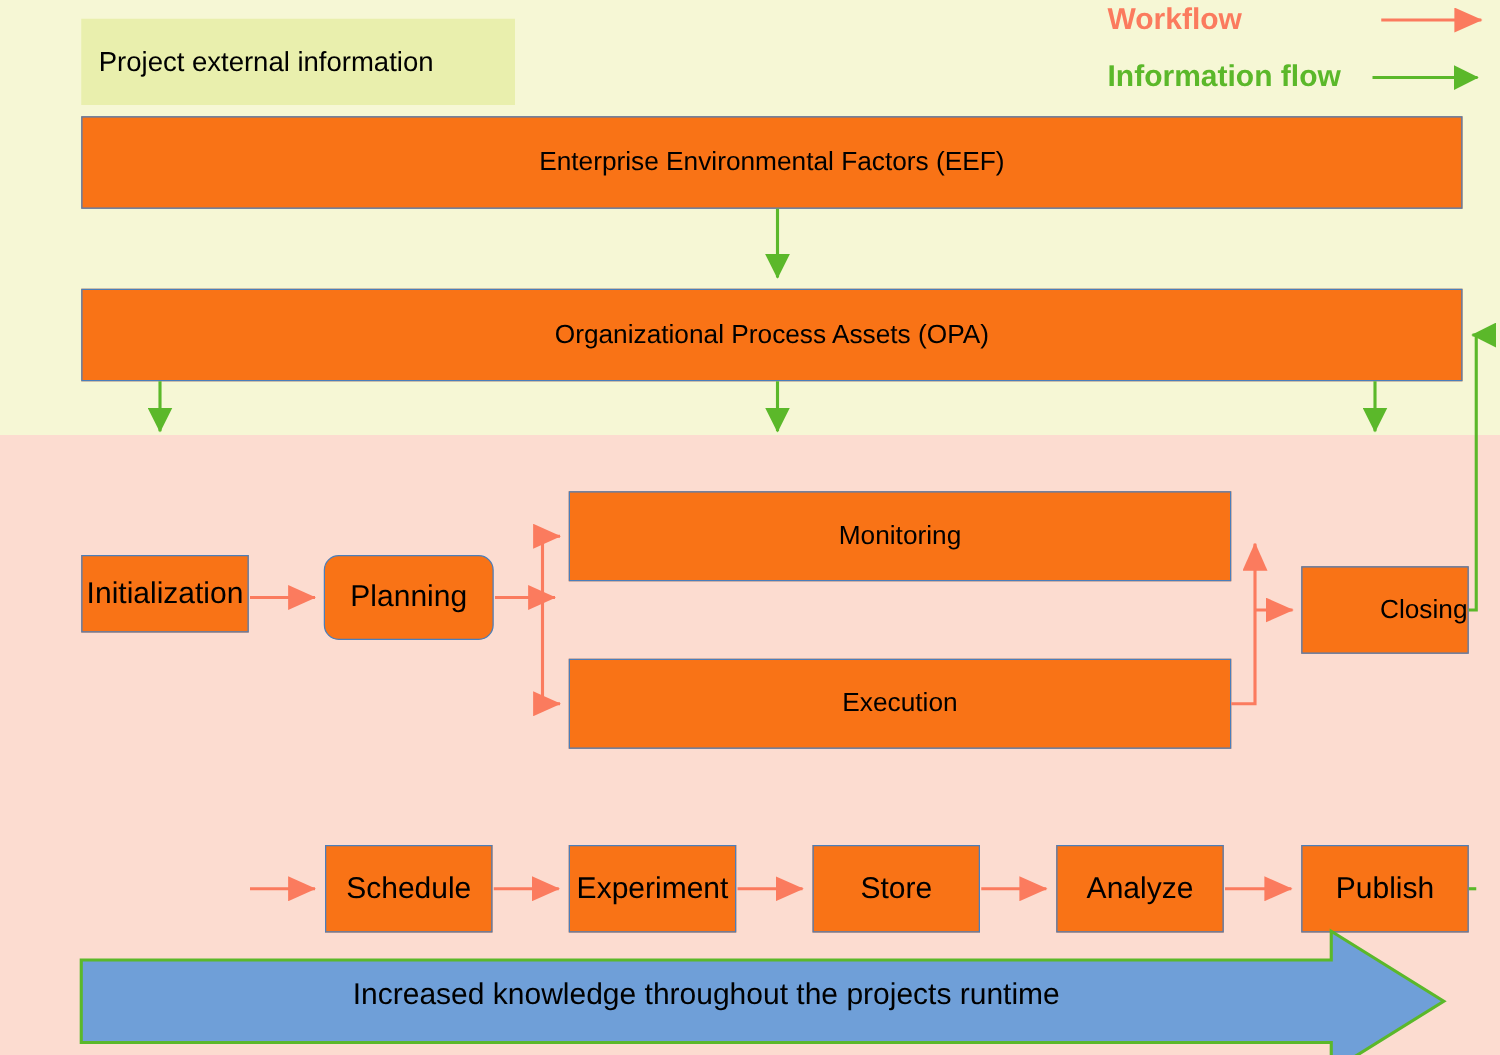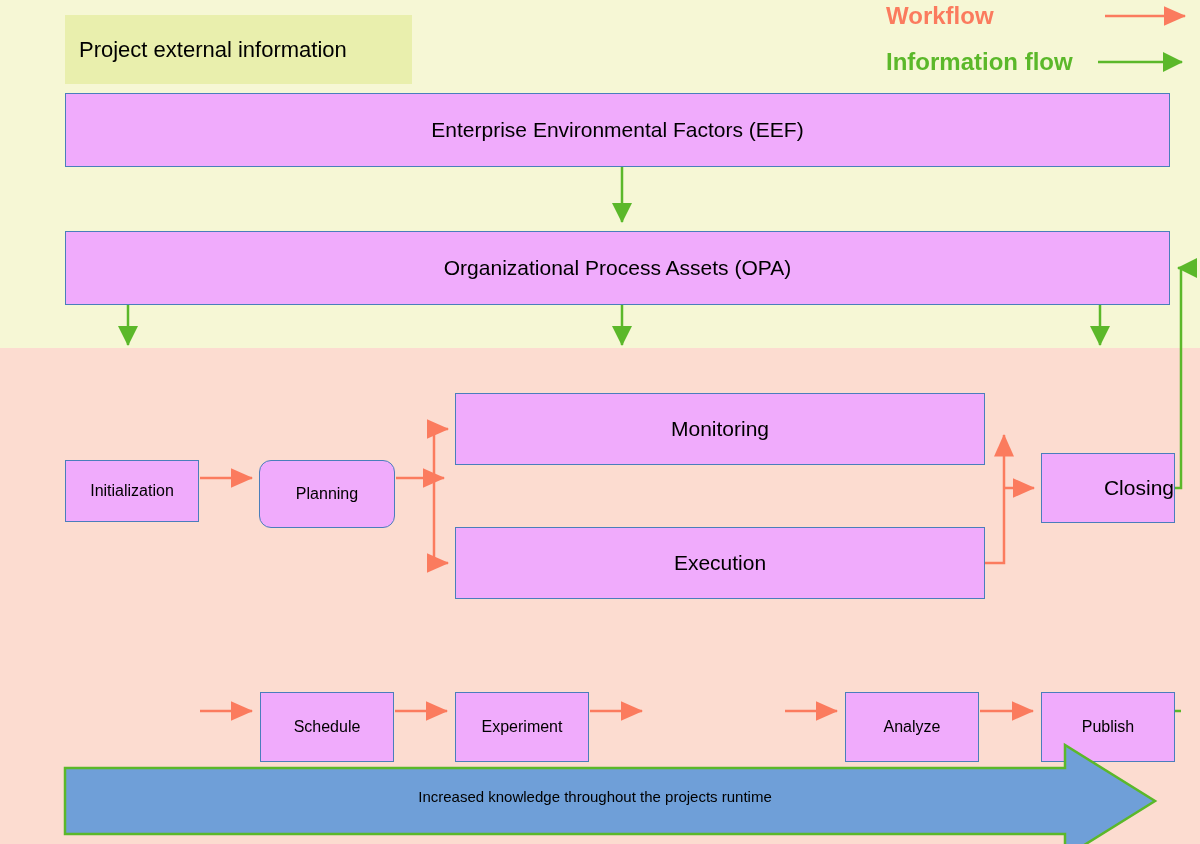--- a/index.html
+++ b/index.html
@@ -22,32 +22,32 @@
     background: #f6f7d5;
   }
   .band-pink {
     position: absolute;
     left: 0; top: 348px;
     width: 1200px; height: 496px;
     background: #fcdcd0;
   }
   .box {
     position: absolute;
-    background: #f0abfc;
+    background: #f97316;
     border: 1.5px solid #4a7ebb;
     box-sizing: border-box;
     display: flex;
     align-items: center;
     justify-content: center;
     color: #000000;
     font-size: 21px;
     line-height: 1.1;
     text-align: center;
   }
-  .box.small { font-size: 16px; margin-top: 16px; }
+  .box.small { font-size: 24px; }
   .tag {
     position: absolute;
     box-sizing: border-box;
     display: flex;
     align-items: center;
     padding-left: 14px;
     font-size: 22px;
     color: #000000;
   }
   .tag-yellow { background: #e9efad; }
@@ -67,23 +67,22 @@
     width: 1200px; height: 844px;
     pointer-events: none;
   }
   .banner-text {
     position: absolute;
     left: 65px; top: 768px;
     width: 1000px; height: 56px;
     display: flex;
     align-items: center;
     justify-content: center;
-    font-size: 15px;
+    font-size: 24px;
     color: #000000;
-    margin-left: 30px;
   }
 </style>
 </head>
 <body>
 
 <div id="canvas">
 
   <div class="band-yellow"></div>
   <div class="band-pink"></div>
 
@@ -118,20 +117,23 @@
   <div class="box" style="left:1041px; top:453px; width:134px; height:70px;justify-content:flex-end;">
     <span>Closing</span>
   </div>
 
 
   <div class="box small" style="left:260px; top:676px; width:134px; height:70px;">
     <span>Schedule</span>
   </div>
   <div class="box small" style="left:455px; top:676px; width:134px; height:70px;">
     <span>Experiment</span>
+  </div>
+  <div class="box small" style="left:650px; top:676px; width:134px; height:70px;">
+    <span>Store</span>
   </div>
   <div class="box small" style="left:845px; top:676px; width:134px; height:70px;">
     <span>Analyze</span>
   </div>
   <div class="box small" style="left:1041px; top:676px; width:134px; height:70px;">
     <span>Publish</span>
   </div>
 
   <svg class="overlay" viewBox="0 0 1200 844">
     <defs>

